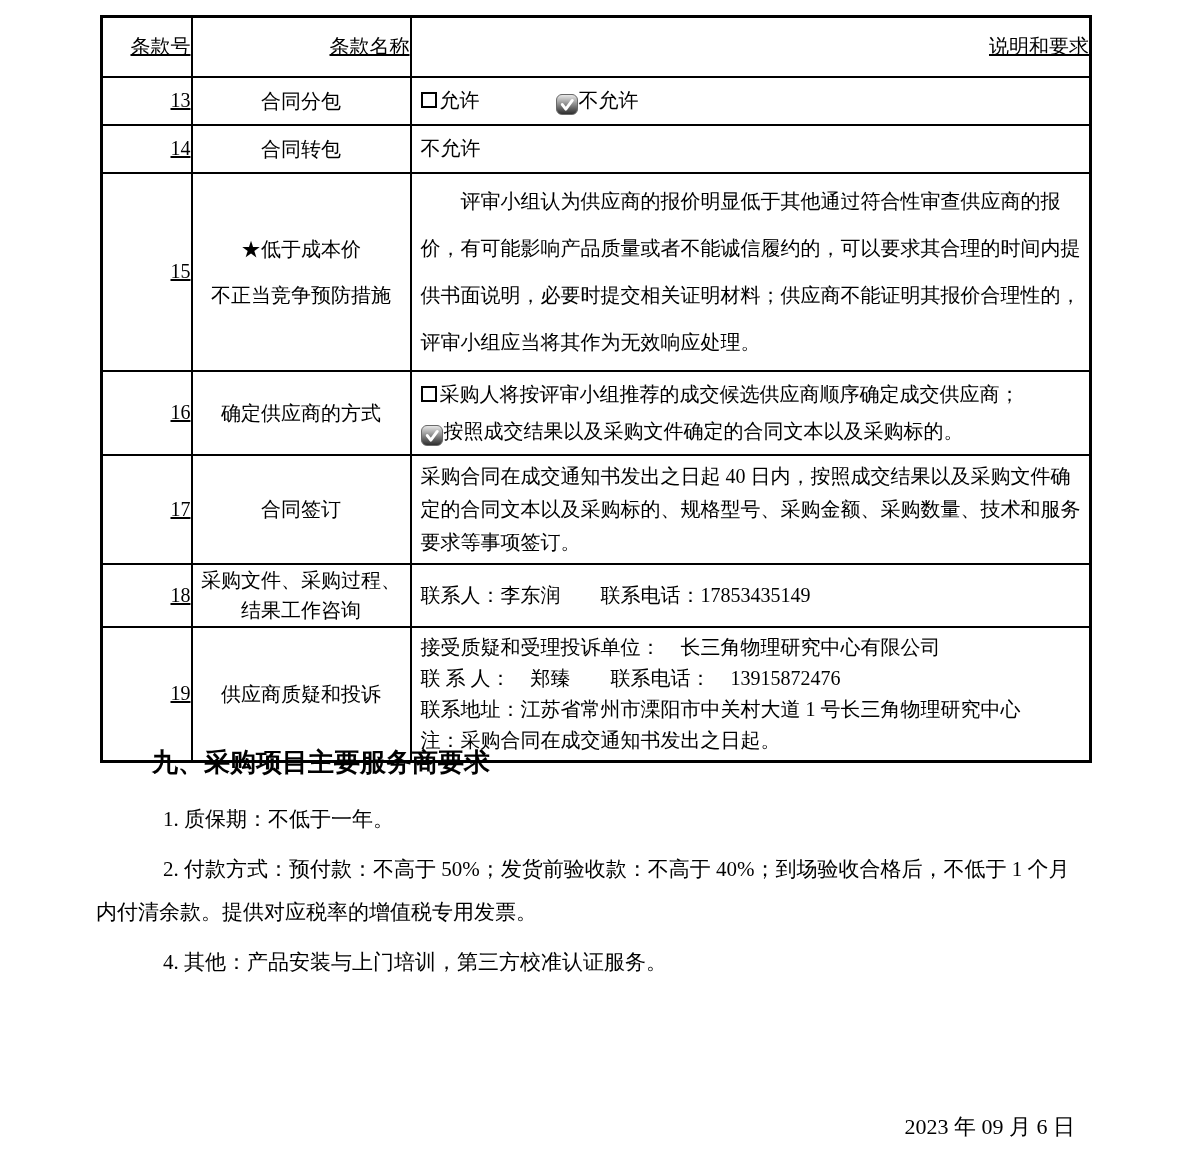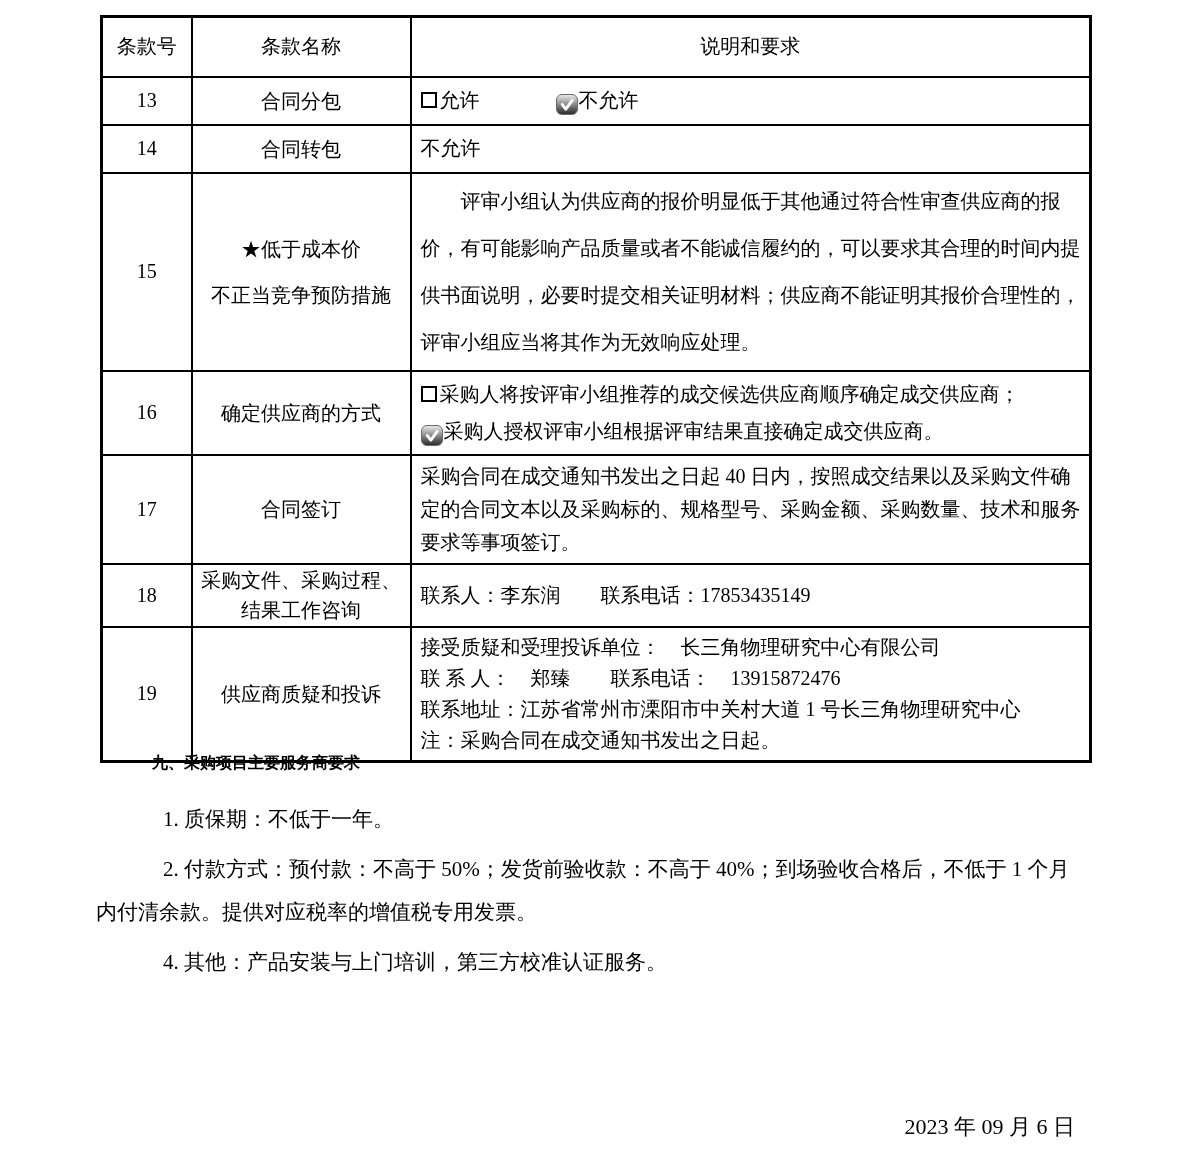--- a/index.html
+++ b/index.html
@@ -32,21 +32,21 @@
   }
   table.clause-table { border: 3px solid #000; }
   table.clause-table tr.hdr { height: 60px; }
   table.clause-table tr.r13, table.clause-table tr.r14 { height: 48px; }
   table.clause-table tr.r15 { height: 191px; }
   table.clause-table tr.r16 { height: 80px; }
   table.clause-table tr.r17 { height: 98px; }
   table.clause-table tr.r18 { height: 63px; margin-top: 17px; }
   table.clause-table tr.r19 { height: 130px; }
 
-  td.num, th { text-align: center; }
+  td.num, th { text-align: right; text-decoration: underline; }
   td.name { text-align: center; line-height: 30px; }
   td.name.wide-lh { line-height: 46px; }
   td.desc { text-align: left; padding: 4px 8px 4px 9px; }
 
   .lh33 { line-height: 33px; }
   .lh31 { line-height: 31px; }
   .lh37 { line-height: 37px; }
   .lh47 { line-height: 47px; }
   .indent2 { text-indent: 2em; }
 
@@ -76,21 +76,21 @@
 
   
   .body-section {
     position: absolute;
     left: 96px; top: 748px;
     width: 983px;
     font-size: 21px;
   }
   .section-heading {
     font-weight: bold;
-    font-size: 16px;
+    font-size: 26px;
     margin-left: 56px;
     line-height: 30px;
   }
   .body-item {
     line-height: 43px;
     text-indent: 67px;
     margin-top: 7px;
   }
   .body-item:first-of-type { margin-top: 20px; }
 
@@ -150,21 +150,21 @@
 
     <tr class="r16">
       <td class="num">16</td>
       <td class="name">确定供应商的方式</td>
       <td class="desc">
         <div class="lh37"><span class="cbox"></span><span>采购人将按评审小组推荐的成交候选供应商顺序确定成交供应商；</span></div>
         <div class="lh37"><span class="cchk">
                 <svg width="14" height="13" viewBox="0 0 24 22">
                   <path d="M4 11l6 8 11-15" stroke="#fff" stroke-width="5" fill="none" stroke-linecap="round" stroke-linejoin="round"></path>
                 </svg>
-              </span><span>采购人授权评审小组根据评审结果直接确定成交供应商。</span></div>
+              </span><span>按照成交结果以及采购文件确定的合同文本以及采购标的。</span></div>
       </td>
     </tr>
 
     <tr class="r17">
       <td class="num">17</td>
       <td class="name">合同签订</td>
       <td class="desc">
         <div class="lh33">采购合同在成交通知书发出之日起 40 日内，按照成交结果以及采购文件确定的合同文本以及采购标的、规格型号、采购金额、采购数量、技术和服务要求等事项签订。</div>
       </td>
     </tr>

